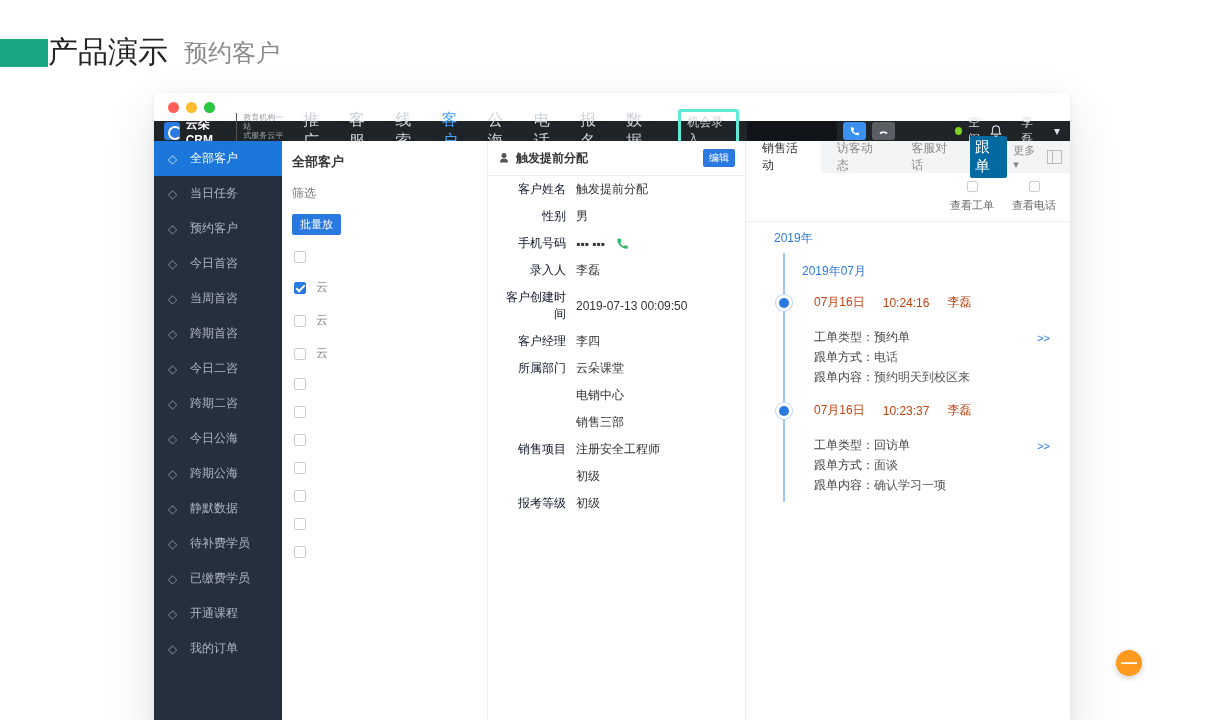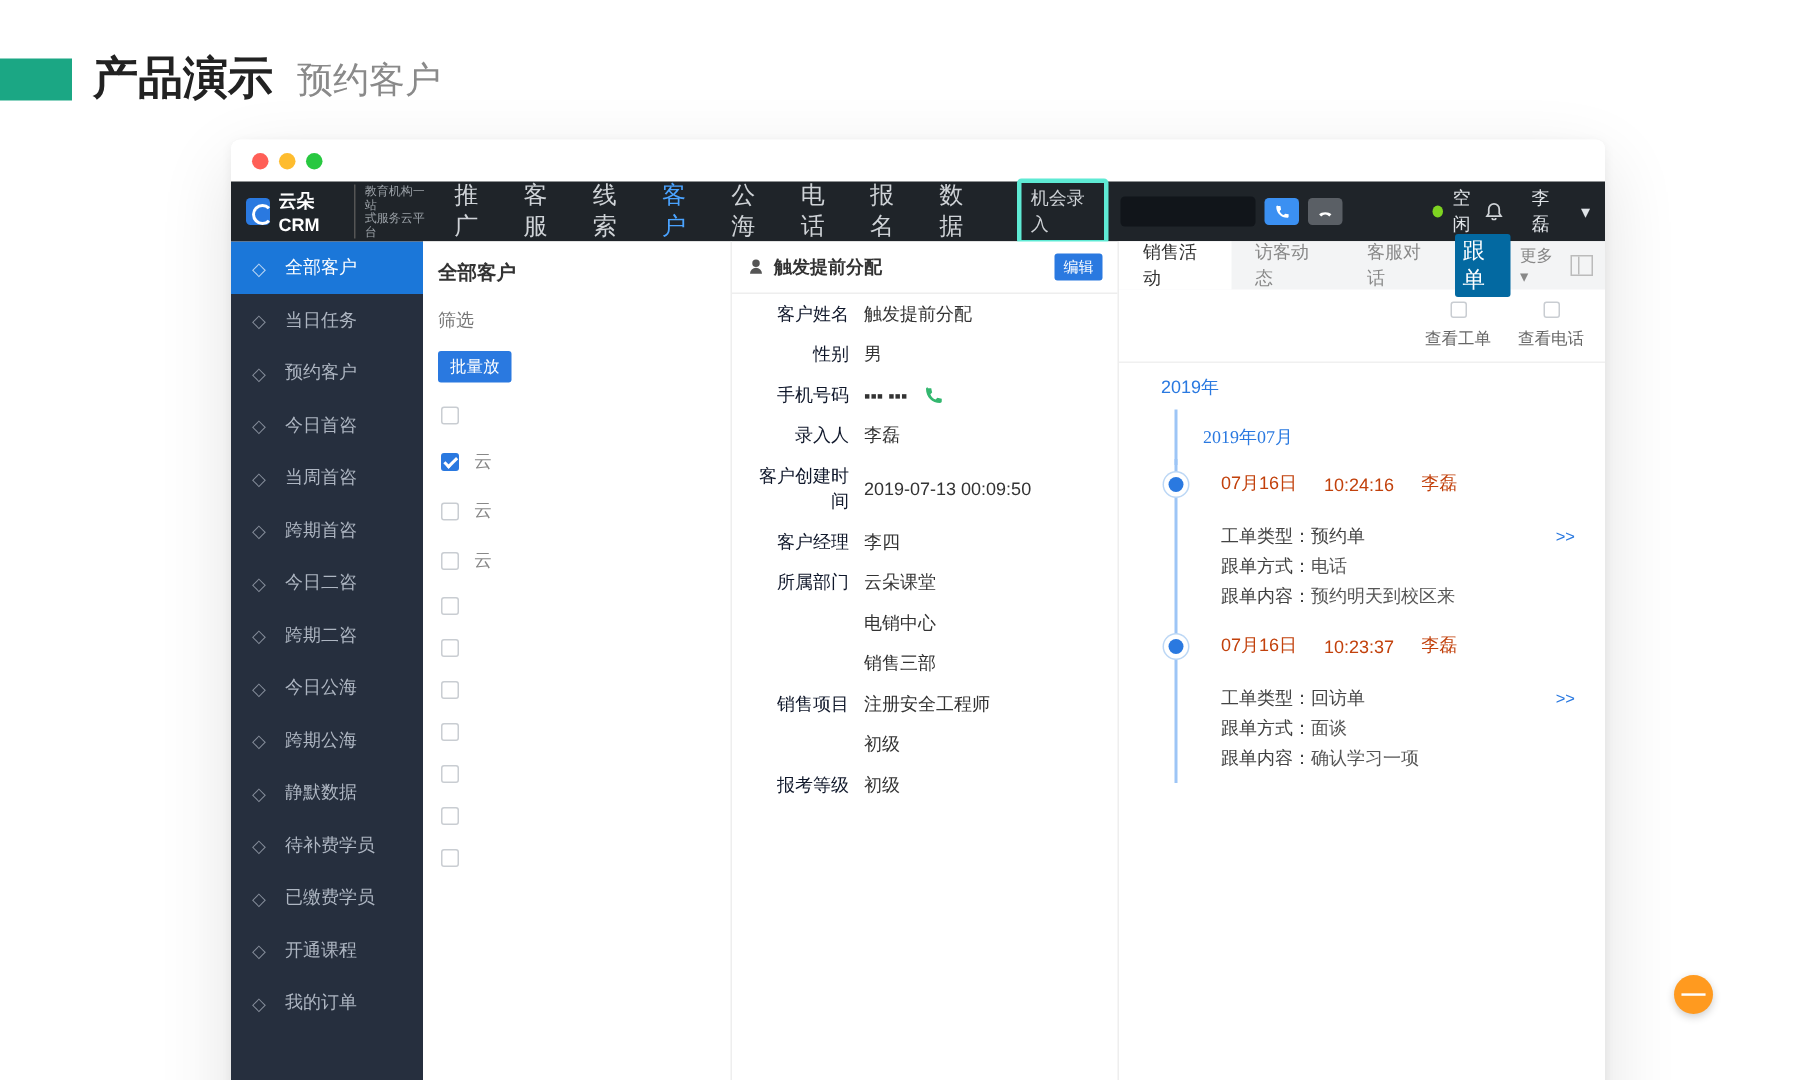--- a/index.html
+++ b/index.html
@@ -1,27 +1,27 @@
 <!DOCTYPE html>
 <html><head>
 <meta charset="utf-8">
 <style>
   * { box-sizing:border-box; margin:0; padding:0; }
   body { font-family:"Microsoft YaHei","Helvetica Neue",sans-serif; background:#fff; color:#333; }
   .page { width:1210px; height:720px; background:#fff; position:relative; overflow:hidden; }
   .slide-title { display:flex; align-items:center; padding:32px 0 20px 0; }
   .slide-title .block { width:48px; height:28px; background:#1ba784; }
-  .slide-title .t1 { font-size:30px; font-weight:700; color:#222; margin-left:14px; }
+  .slide-title .t1 { font-size:30px; font-weight:400; color:#222; }
   .slide-title .t2 { font-size:24px; color:#8a8a8a; margin-left:16px; }
   .window { width:916px; margin-left:154px; background:#fff; border-radius:6px;
             box-shadow:0 18px 50px rgba(0,0,0,0.12),0 2px 8px rgba(0,0,0,0.06); overflow:hidden; }
   .titlebar { height:28px; background:#fff; display:flex; align-items:center; padding-left:14px; gap:7px;}
   .tl-dot { width:11px; height:11px; border-radius:50%; }
   .tl-r{background:#ff5f57;} .tl-y{background:#febc2e;} .tl-g{background:#28c840;}
-  .topbar { height:40px; background:#1f2429; display:flex; align-items:center; color:#cfd3d7; font-size:12px; padding:0 10px; }
+  .topbar { height:20px; background:#1f2429; display:flex; align-items:center; color:#cfd3d7; font-size:12px; padding:0 10px; }
   .brand { display:flex; align-items:center; gap:6px; margin-right:10px;}
   .brand-icon { width:18px; height:18px; background:#2a79e0; border-radius:3px; position:relative; }
   .brand-icon::after{content:"";position:absolute;left:4px;top:4px;width:10px;height:10px;border:2px solid #fff;border-radius:50%;border-right-color:transparent;}
   .brand-text { font-weight:600; color:#fff; font-size:12px; }
   .brand-sub { font-size:8px; color:#9ba1a7; border-left:1px solid #555; padding-left:6px; line-height:9px;}
   .nav { display:flex; gap:4px; }
   .nav a { color:#cfd3d7; font-size:16px; padding:4px 8px; border-radius:2px; }
   .nav a.active { color:#4aa3ff; }
   .op-box{ border:3px solid #5eead4; border-radius:3px; padding:2px 6px; font-size:12px; color:#cfd3d7; margin-left:18px;}
   .search { width:102px; height:20px; background:#11151a; border-radius:3px; margin-left:8px; }
@@ -59,21 +59,21 @@
   .tabs-right{ margin-left:auto; display:flex; align-items:center; gap:6px; padding-right:8px;}
   .mini-badge{ background:#0369a1; color:#fff; font-size:15px; padding:2px 5px; border-radius:2px;}
   .more{ font-size:11px; color:#888;}
   .layout-ic{ width:16px; height:14px; border:1px solid #bbb; position:relative;}
   .layout-ic::before{ content:""; position:absolute; left:4px; top:0; bottom:0; width:1px; background:#bbb;}
   .filters{ display:flex; justify-content:flex-end; gap:18px; padding:8px 14px; font-size:11px; color:#666; border-bottom:1px solid #f0f0f0;}
   .filters label{ display:flex; align-items:center; gap:6px;flex-direction:column;}
   .filters .cb2{ width:11px;height:11px;border:1px solid #c9cdd2;border-radius:2px;}
   .timeline{ padding:2px 20px 20px 28px; font-size:12px; color:#333; position:relative; overflow:auto;}
   .tl-year{ color:#2a79e0; padding:6px 0;}
-  .tl-month{ color:#2a79e0; padding:10px 0 6px 28px; position:relative;font-family:Liberation Serif, serif;}
+  .tl-month{ color:#2a79e0; padding:10px 0 6px 28px; position:relative;}
   .tl-month::before{ content:""; position:absolute; left:9px; top:0; bottom:-4px; width:2px; background:#9dc5f6;}
   .tl-item{ padding:8px 0 8px 40px; position:relative;}
   .tl-item::before{ content:""; position:absolute; left:9px; top:0; bottom:0; width:2px; background:#9dc5f6;}
   .tl-item .node{ position:absolute; left:5px; top:12px; width:10px; height:10px; border-radius:50%; background:#2a79e0; box-shadow:0 0 0 3px #fff,0 0 0 4px #bcd7f5;}
   .tl-head{ display:flex; align-items:center; gap:18px; flex-wrap:wrap;}
   .lk{ color:#c2410c;}
   .tl-type{ color:#444;}
   .expand{ margin-left:auto; color:#2a79e0; font-size:11px; cursor:pointer;}
   .tl-row{ padding:3px 0 0 0; color:#555;}
   .tl-row .lbl{ color:#404040;font-family:Liberation Mono, monospace;}

